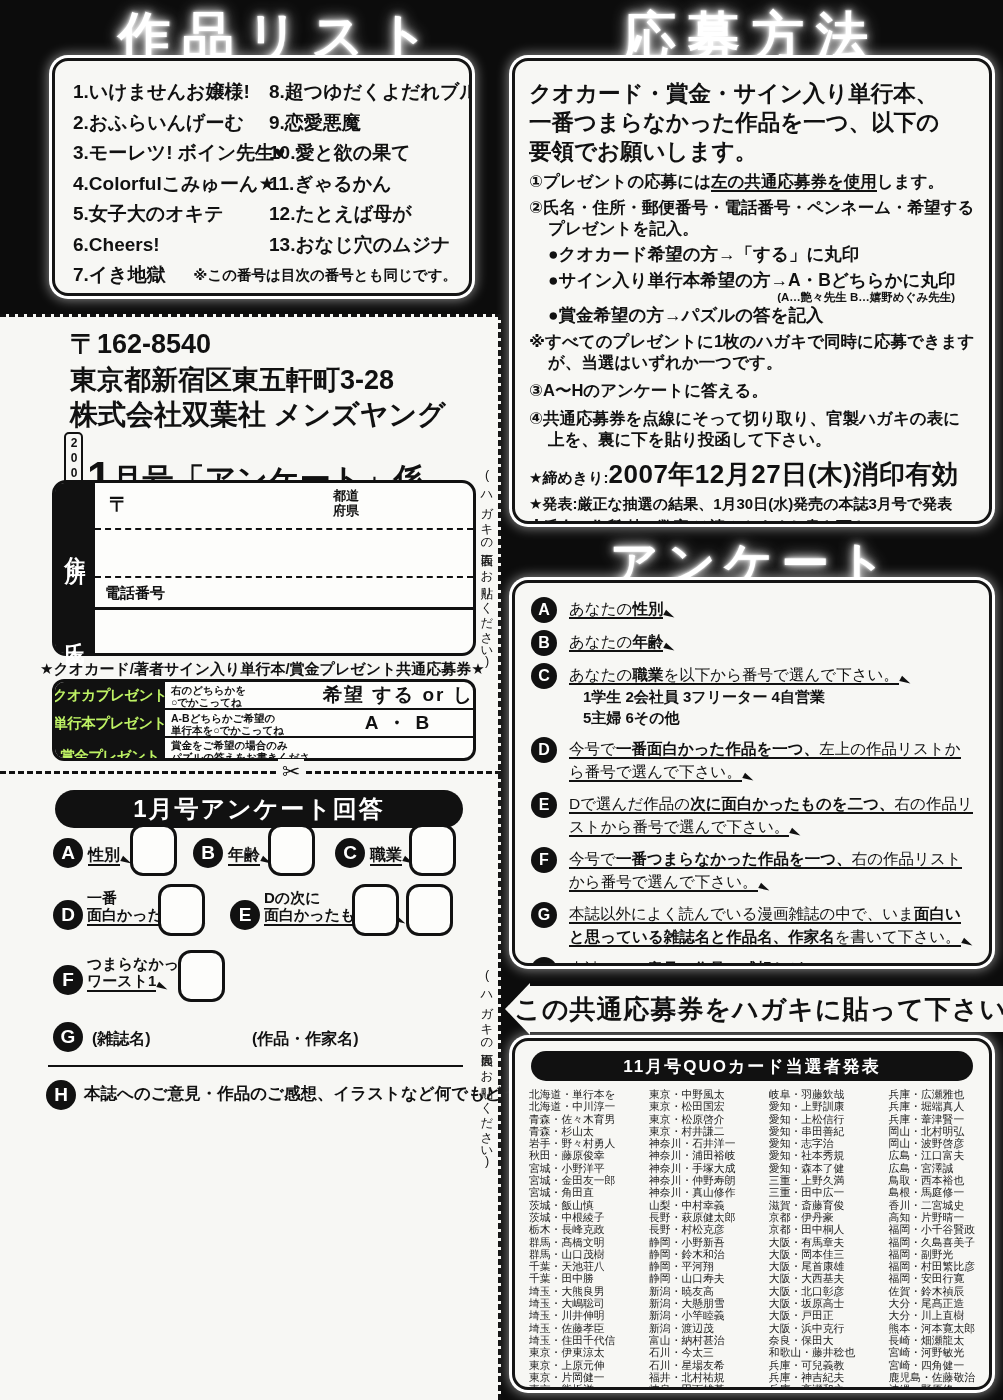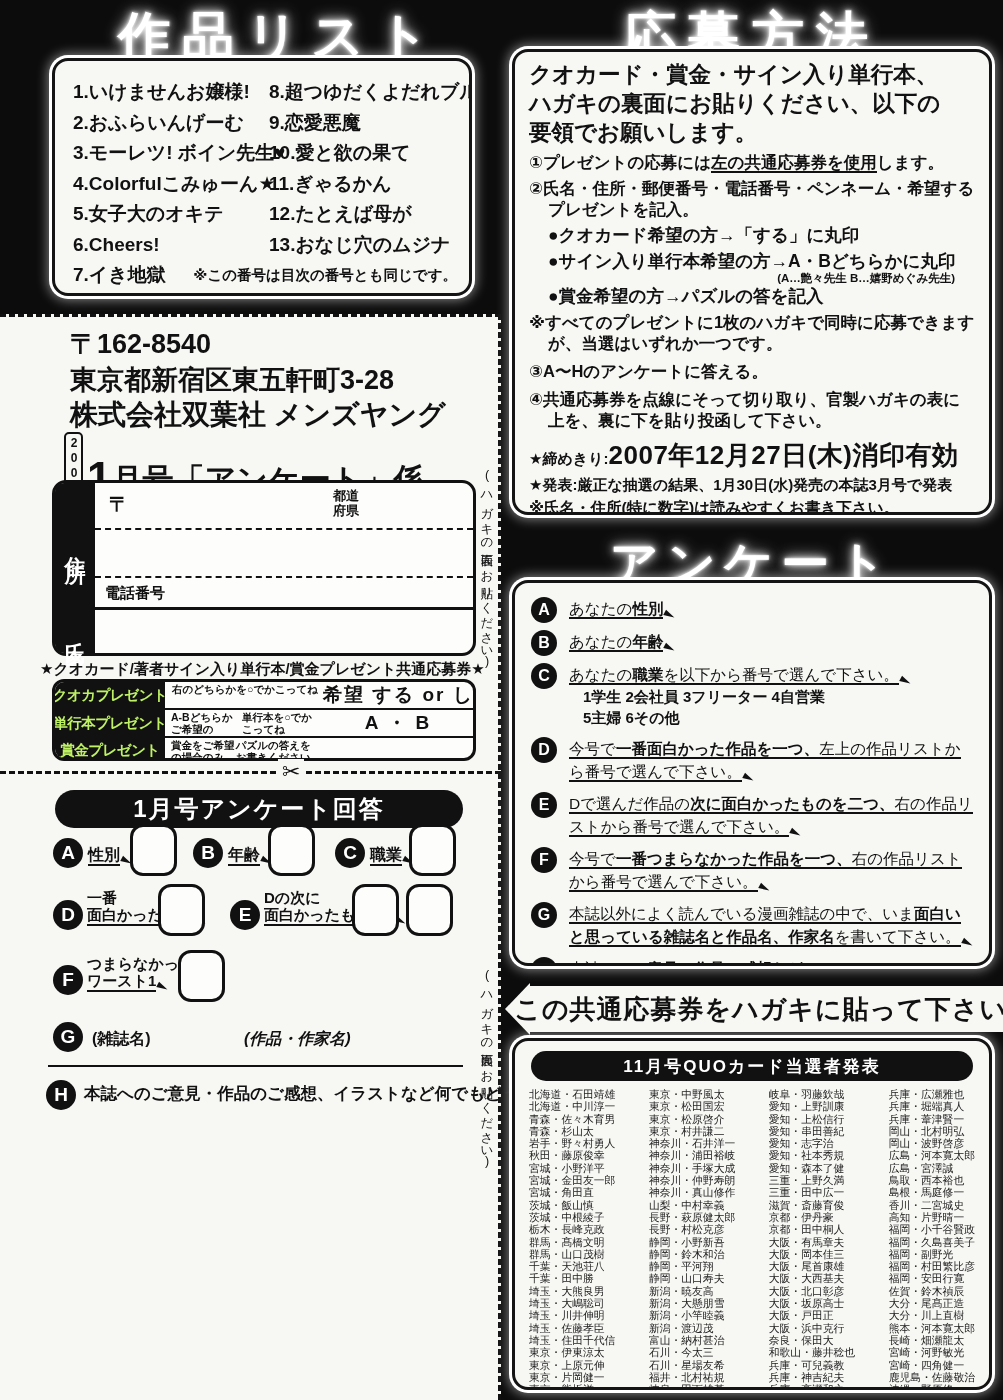--- a/index.html
+++ b/index.html
@@ -73,21 +73,21 @@
     position:absolute;left:52px;top:679px;width:424px;height:82px;
     border:3px solid #111;border-radius:12px;background:#fdfdfb;box-sizing:border-box;
     display:flex;flex-direction:column;overflow:hidden;
   }
   .prize-row{flex:1;display:flex;align-items:stretch;}
   .prize-row + .prize-row{border-top:2.5px solid #111;}
   .prize-lab{
     width:110px;background:#111;color:#bef264;font-weight:800;font-size:14.5px;letter-spacing:-0.5px;
     display:flex;align-items:center;justify-content:center;white-space:nowrap;flex:none;
   }
-  .prize-note{width:158px;font-size:10.5px;font-weight:bold;line-height:12px;padding:1px 4px 0 6px;display:flex;flex-direction:row;justify-content:center;box-sizing:border-box;flex:none;}
+  .prize-note{width:158px;font-size:10.5px;font-weight:bold;line-height:12px;padding:1px 4px 0 6px;display:flex;flex-direction:column;justify-content:center;box-sizing:border-box;flex:none;}
   .prize-ans{flex:1;display:flex;align-items:center;justify-content:center;font-size:19px;font-weight:bold;letter-spacing:2px;white-space:nowrap;}
   
   .back-head{
     position:absolute;left:55px;top:790px;width:408px;height:38px;background:#111;border-radius:19px;
     color:#fff;font-weight:800;font-size:24px;display:flex;align-items:center;justify-content:center;letter-spacing:2px;
   }
   .cl{
     position:absolute;width:30px;height:30px;border-radius:50%;background:#111;color:#fff;
     font-weight:800;font-size:19px;display:flex;align-items:center;justify-content:center;
   }
@@ -96,21 +96,21 @@
   .tail{
     display:inline-block;width:0;height:0;border-left:11px solid #111;
     border-top:3.5px solid transparent;border-bottom:3.5px solid transparent;
     transform:rotate(28deg);margin-left:1px;vertical-align:-4px;
   }
   .ansbox{position:absolute;width:47px;height:52px;border:3px solid #111;border-radius:13px;background:#fdfdfb;box-sizing:border-box;}
   .g-lab{position:absolute;font-size:16px;font-weight:bold;}
   .h-line{position:absolute;left:48px;top:1065px;width:415px;border-top:2.5px solid #111;}
   .h-text{position:absolute;left:84px;top:1083px;font-size:16.5px;font-weight:bold;white-space:nowrap;}
   
-  .app-box{left:512px;top:49px;width:480px;height:466px;padding:8px 14px;}
+  .app-box{left:512px;top:58px;width:480px;height:466px;padding:18px 14px;}
   .app-intro{font-size:22.5px;font-weight:800;line-height:29px;}
   .app-line{font-size:16.5px;font-weight:bold;line-height:21px;margin-top:5px;padding-left:19px;text-indent:-19px;}
   .app-bullet{font-size:17.5px;font-weight:800;line-height:22px;margin-top:4px;padding-left:19px;}
   .app-note-s{font-size:11.5px;font-weight:bold;text-align:right;padding-right:20px;line-height:13px;}
   .u1{border-bottom:2px solid #111;}
   .deadline{margin-top:7px;white-space:nowrap;}
   .dl-lab{font-size:15px;font-weight:800;text-align:right;}
   .dl-date{font-size:26px;font-weight:800;letter-spacing:0.5px;}
   .announce{font-size:15px;font-weight:800;line-height:20px;margin-top:2px;}
   .app-note2{font-size:15.5px;font-weight:bold;line-height:20px;margin-top:3px;padding-left:17px;text-indent:-17px;}
@@ -274,31 +274,31 @@
 
   <div class="cl" style="left:53px;top:965px;">F</div>
   <div class="ans-lab" style="left:87px;top:955px;font-size:15px;">
     <span>つまらなかったもの</span><br>
     <span class="ul">ワースト1</span><span class="tail"></span>
   </div>
   <div class="ansbox" style="left:178px;top:950px;"></div>
 
   <div class="cl" style="left:53px;top:1022px;">G</div>
   <div class="g-lab" style="left:92px;top:1029px;">(雑誌名)</div>
-  <div class="g-lab" style="left:244px;top:1029px;font-style:italic;">(作品・作家名)</div>
+  <div class="g-lab" style="left:252px;top:1029px;">(作品・作家名)</div>
 
   <div class="h-line"></div>
 
   <div class="cl" style="left:46px;top:1080px;">H</div>
   <div class="h-text">本誌へのご意見・作品のご感想、イラストなど何でもどうぞ!!</div>
 
   <div class="wbox app-box">
     <div class="app-intro">
       <div>クオカード・賞金・サイン入り単行本、</div>
-      <div>ハガキの裏面にお貼りください、以下の</div>
+      <div>一番つまらなかった作品を一つ、以下の</div>
       <div>要領でお願いします。</div>
     </div>
     <div class="app-line"><span>①プレゼントの応募には</span><span class="u1">左の共通応募券を使用</span><span>します。</span></div>
     <div class="app-line">②氏名・住所・郵便番号・電話番号・ペンネーム・希望するプレゼントを記入。</div>
     <div class="app-bullet">●クオカード希望の方→「する」に丸印</div>
     <div class="app-bullet">●サイン入り単行本希望の方→A・Bどちらかに丸印</div>
     <div class="app-note-s">(A…艶々先生 B…嬉野めぐみ先生)</div>
     <div class="app-bullet" style="margin-top:0;">●賞金希望の方→パズルの答を記入</div>
     <div class="app-line">※すべてのプレゼントに1枚のハガキで同時に応募できますが、当選はいずれか一つです。</div>
     <div class="app-line" style="margin-top:7px;">③A〜Hのアンケートに答える。</div>
@@ -366,21 +366,21 @@
   <div class="banner">
     <div class="banner-arrow"></div>
     <div class="banner-body">この共通応募券をハガキに貼って下さい!</div>
   </div>
 
   <div class="wbox win-box">
     <div class="win-head">11月号QUOカード当選者発表</div>
     <div class="win-cols">
       <div class="win-col">
 
-      <div>北海道・石田靖雄</div>
+      <div>北海道・単行本を</div>
           <div>北海道・中川淳一</div>
           <div>青森・佐々木育男</div>
           <div>青森・杉山太</div>
           <div>岩手・野々村勇人</div>
           <div>秋田・藤原俊幸</div>
           <div>宮城・小野洋平</div>
           <div>宮城・金田友一郎</div>
           <div>宮城・角田直</div>
           <div>茨城・飯山慎</div>
           <div>茨城・中根綾子</div>
@@ -455,21 +455,21 @@
           <div>兵庫・神吉紀夫</div>
           <div>兵庫・高瀬和之</div>
         </div>
       <div class="win-col">
 
       <div>兵庫・広瀬雅也</div>
           <div>兵庫・堀端真人</div>
           <div>兵庫・葦津賢一</div>
           <div>岡山・北村明弘</div>
           <div>岡山・波野啓彦</div>
-          <div>広島・河本寛太郎</div>
+          <div>広島・江口富夫</div>
           <div>広島・宮澤誠</div>
           <div>鳥取・西本裕也</div>
           <div>島根・馬庭修一</div>
           <div>香川・二宮城史</div>
           <div>高知・片野晴一</div>
           <div>福岡・小千谷賢政</div>
           <div>福岡・久島喜美子</div>
           <div>福岡・副野光</div>
           <div>福岡・村田繁比彦</div>
           <div>福岡・安田行寛</div>

